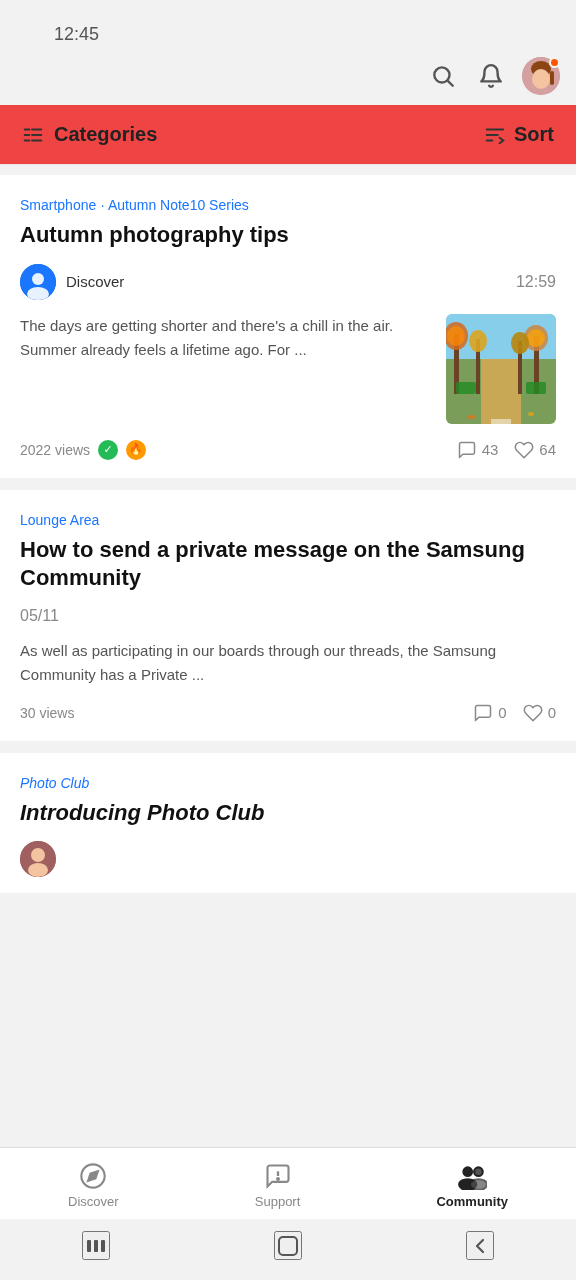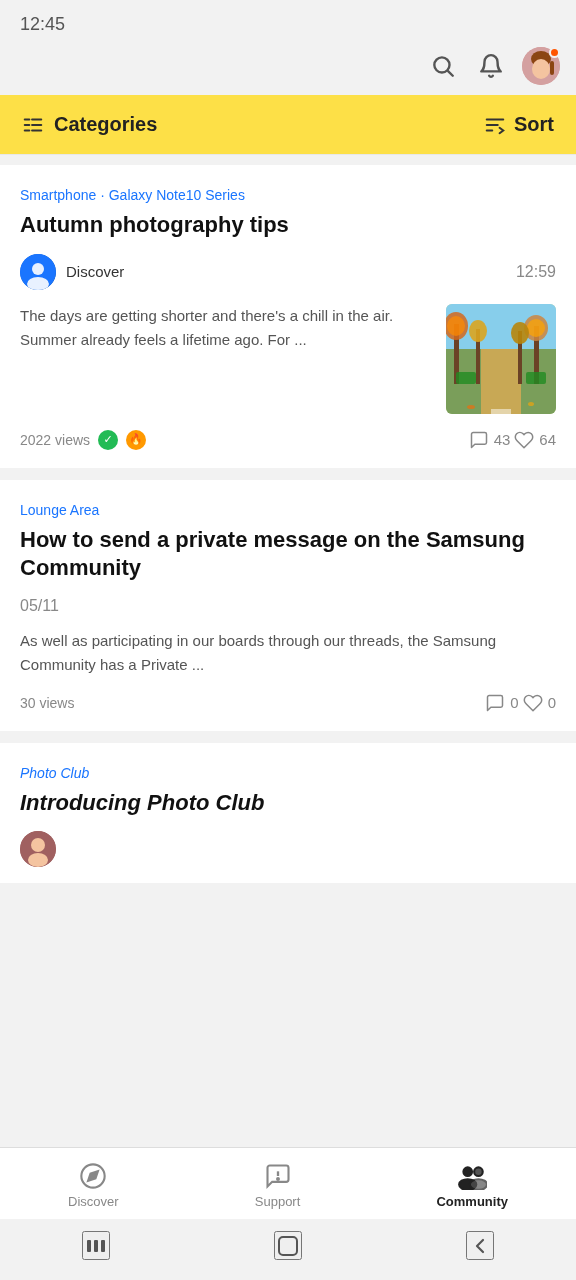--- a/index.html
+++ b/index.html
@@ -9,23 +9,24 @@
       min-height: 1280px;
       background: #f2f2f2;
       font-family: 'Segoe UI', Arial, sans-serif;
       display: flex;
       flex-direction: column;
     }
 
     
     .status-bar {
       background: #f2f2f2;
-      padding: 14px 20px 6px 20px;
+      padding: 24px 20px 6px 20px;
       display: flex;
       align-items: flex-start;
+      margin-left: 34px;
     }
     .status-time {
       font-size: 18px;
       font-weight: 500;
       color: #555;
     }
 
     
     .top-icons {
       background: #f2f2f2;
@@ -65,21 +66,21 @@
       right: 0;
       width: 11px;
       height: 11px;
       border-radius: 50%;
       background: #ff5500;
       border: 2px solid #f2f2f2;
     }
 
     
     .filter-bar {
-      background: #fde047;
+      background: #ef4444;
       display: flex;
       align-items: center;
       justify-content: space-between;
       padding: 18px 22px;
       border-bottom: 1px solid #e8e8e8;
     }
     .filter-left {
       display: flex;
       align-items: center;
       gap: 10px;
@@ -206,21 +207,21 @@
       background: #ff9900;
       display: inline-flex;
       align-items: center;
       justify-content: center;
       color: white;
       font-size: 11px;
     }
     .post-actions {
       display: flex;
       align-items: center;
-      gap: 4px;
+      gap: 16px;
     }
     .action-item {
       display: flex;
       align-items: center;
       gap: 5px;
       font-size: 15px;
       color: #888;
     }
 
     
@@ -339,21 +340,21 @@
       <line x1="3" y1="18" x2="9" y2="18"></line>
       <polyline points="17 15 21 18 17 21" fill="none"></polyline>
     </svg>
     <span>Sort</span>
   </button>
 </div>
 
 <div class="content">
 
   <div class="post-card" style="margin-top:10px;">
-    <div class="post-category">Smartphone · Galaxy Note10 Series</div>
+    <div class="post-category">Smartphone · Autumn Note10 Series</div>
     <div class="post-title">Autumn photography tips</div>
     <div class="post-meta">
       <div class="post-author">
         <div class="author-avatar avatar-discover">
           <svg width="36" height="36" viewBox="0 0 36 36">
             <circle cx="18" cy="18" r="18" fill="#1a75ff"></circle>
             <circle cx="18" cy="15" r="6" fill="white" opacity="0.9"></circle>
             <ellipse cx="18" cy="30" rx="11" ry="7" fill="white" opacity="0.9"></ellipse>
           </svg>
         </div>

